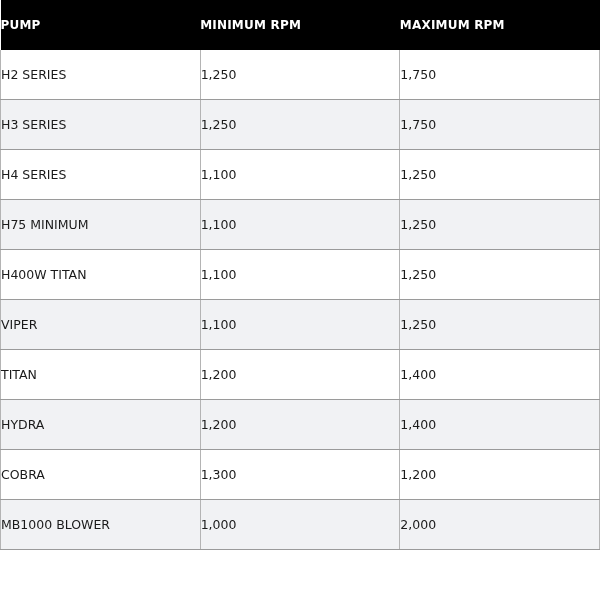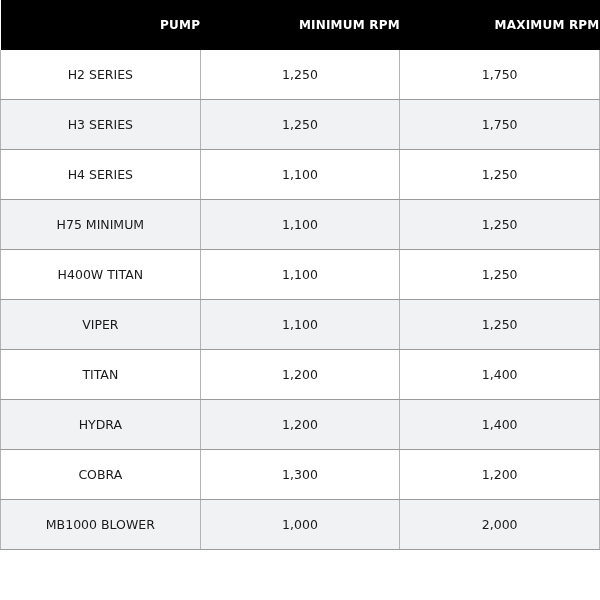--- a/index.html
+++ b/index.html
@@ -1,23 +1,23 @@
 <!DOCTYPE html>
 <html><head>
 <meta charset="utf-8">
 <style>
   html, body { margin:0; padding:0; background:#ffffff; }
   body { width:600px; height:600px; overflow:hidden; font-family:"DejaVu Sans", sans-serif; }
   table { width:600px; border-collapse:collapse; table-layout:fixed; }
   thead th {
     background:#000000; color:#ffffff; height:50px; font-size:12px; font-weight:bold;
-    letter-spacing:0.2px; text-align:right; padding:0; border:none;
+    letter-spacing:0.2px; text-align:left; padding:0; border:none;
   }
   tbody td {
-    height:49px; font-size:12.5px; color:#1a1a1a; text-align:center; padding:0;
+    height:49px; font-size:12.5px; color:#1a1a1a; text-align:left; padding:0;
     border-bottom:1px solid #9a9a9a; border-right:1px solid #b4b4b4;
   }
   tbody td:first-child { border-left:1px solid #b4b4b4; }
   tbody tr:nth-child(even) td { background:#f1f2f4; }
   tbody tr:nth-child(odd) td { background:#ffffff; }
 </style>
 </head>
 <body>
 
 <table>

